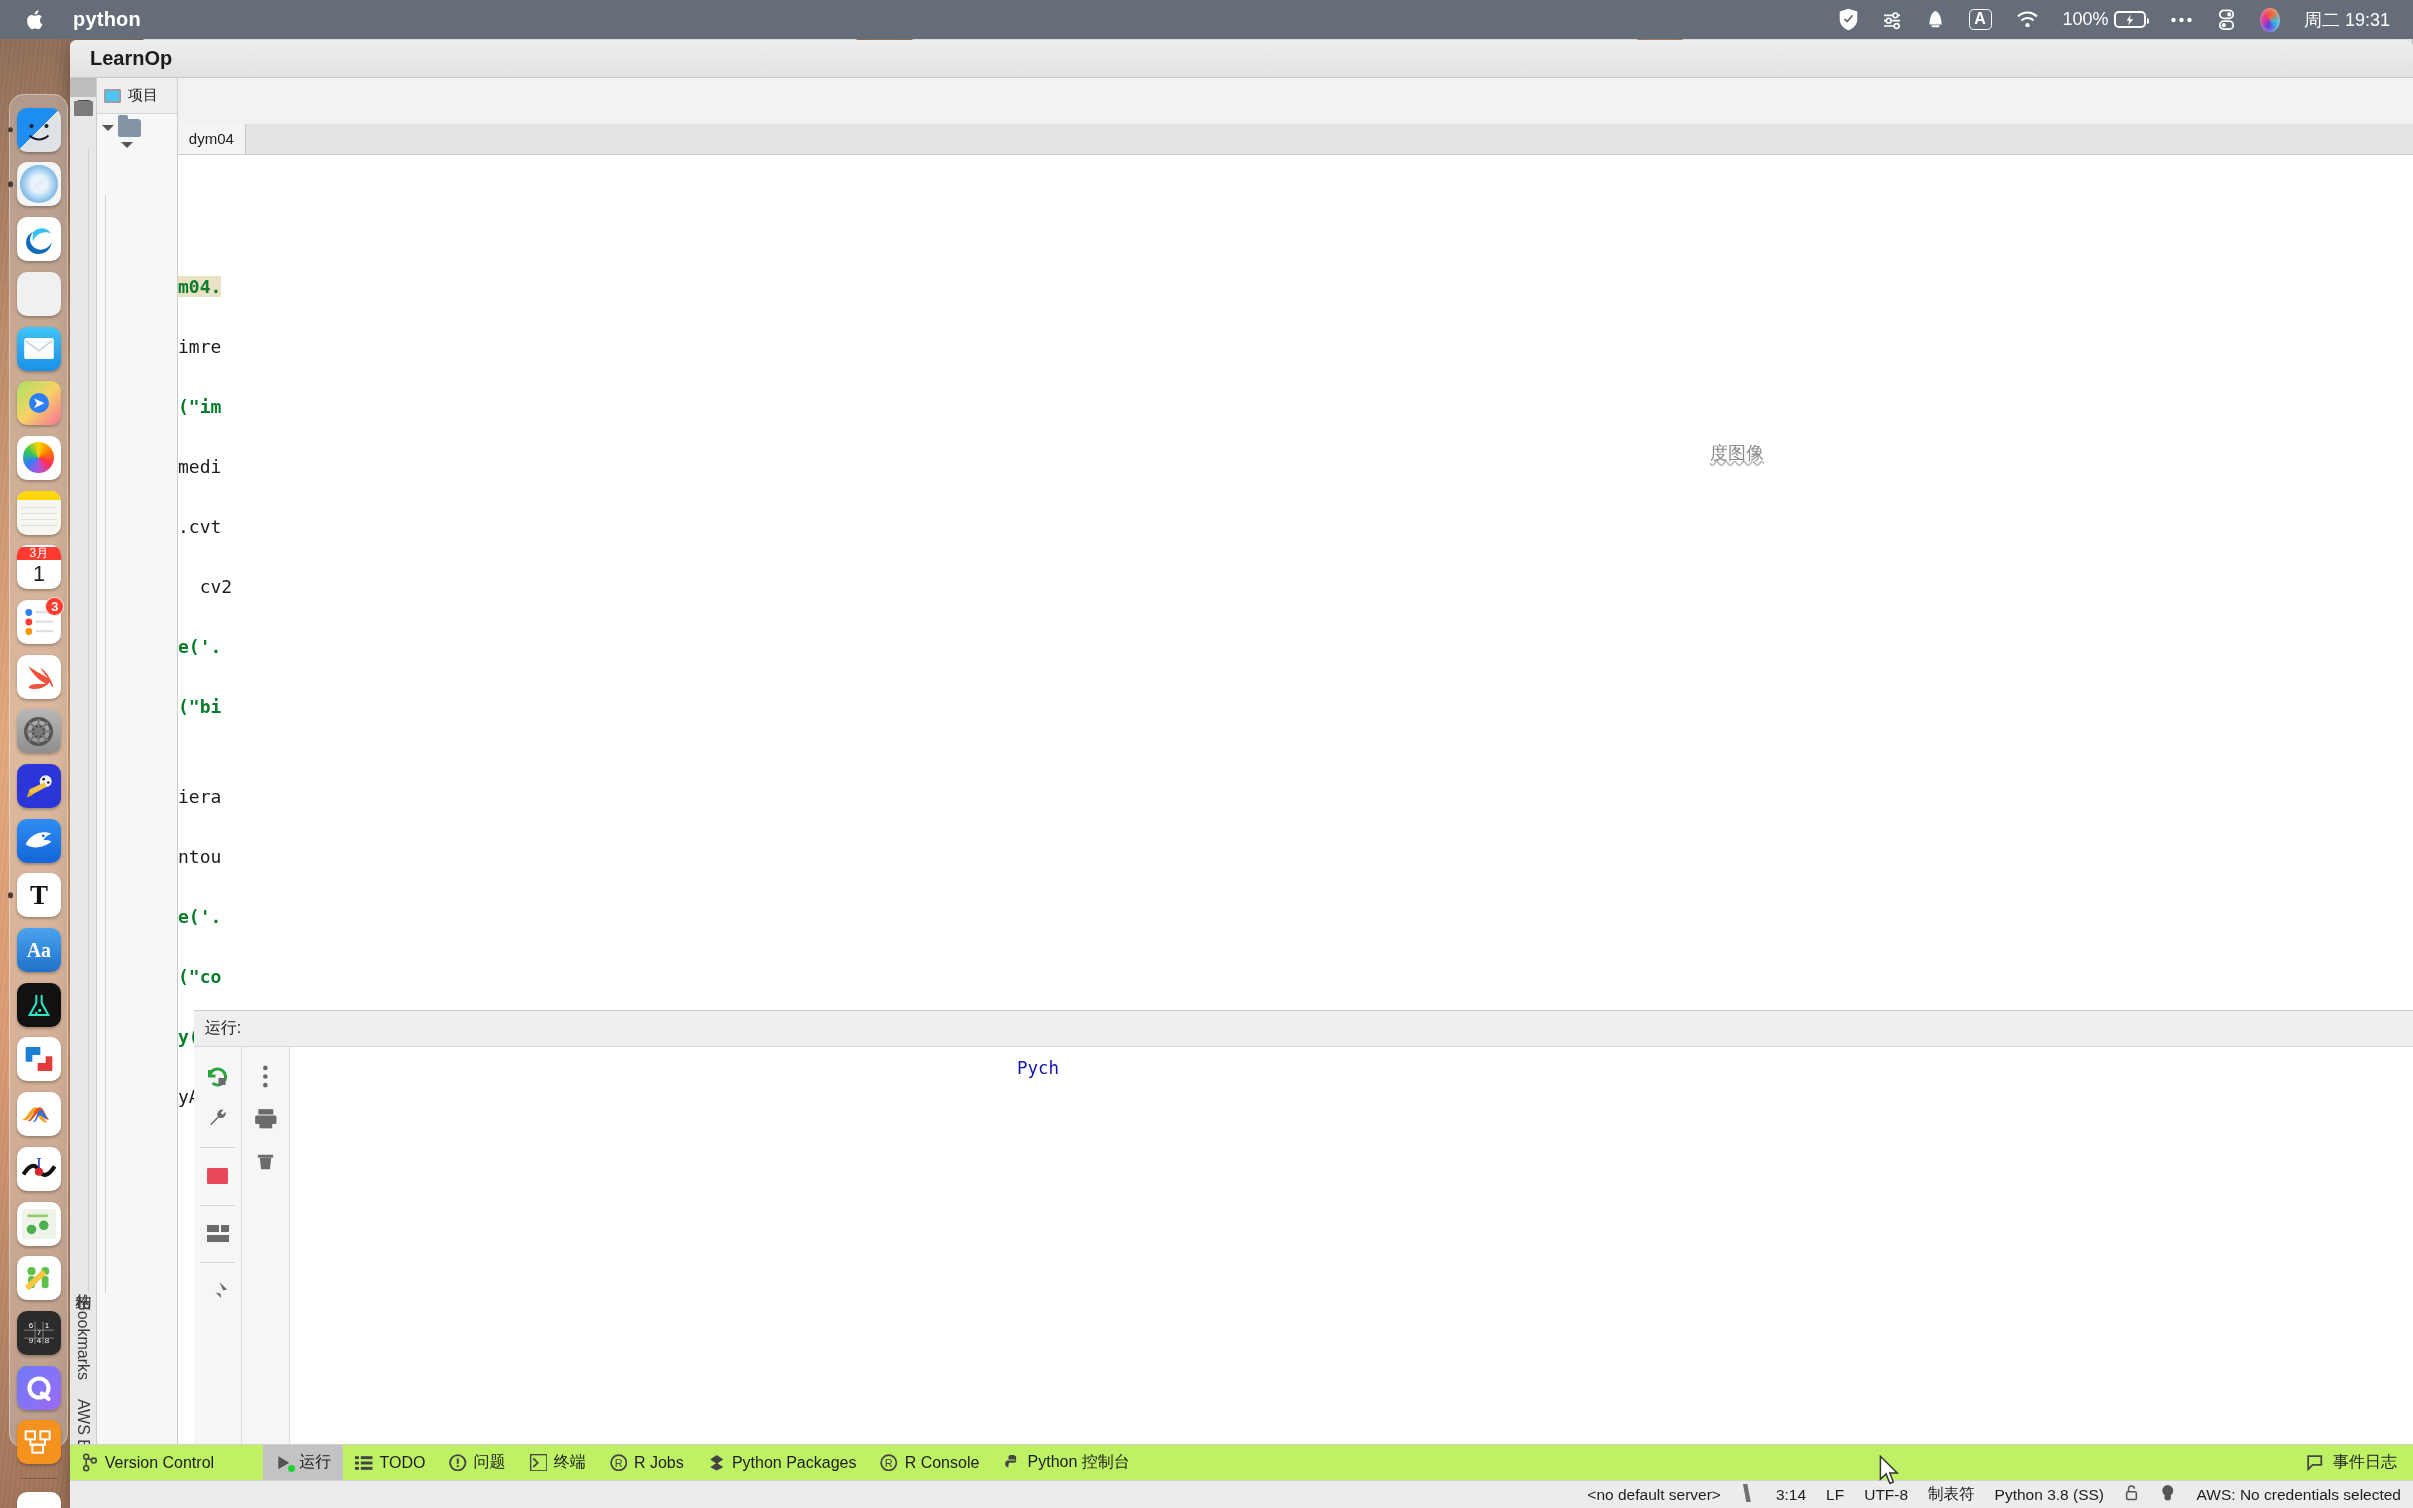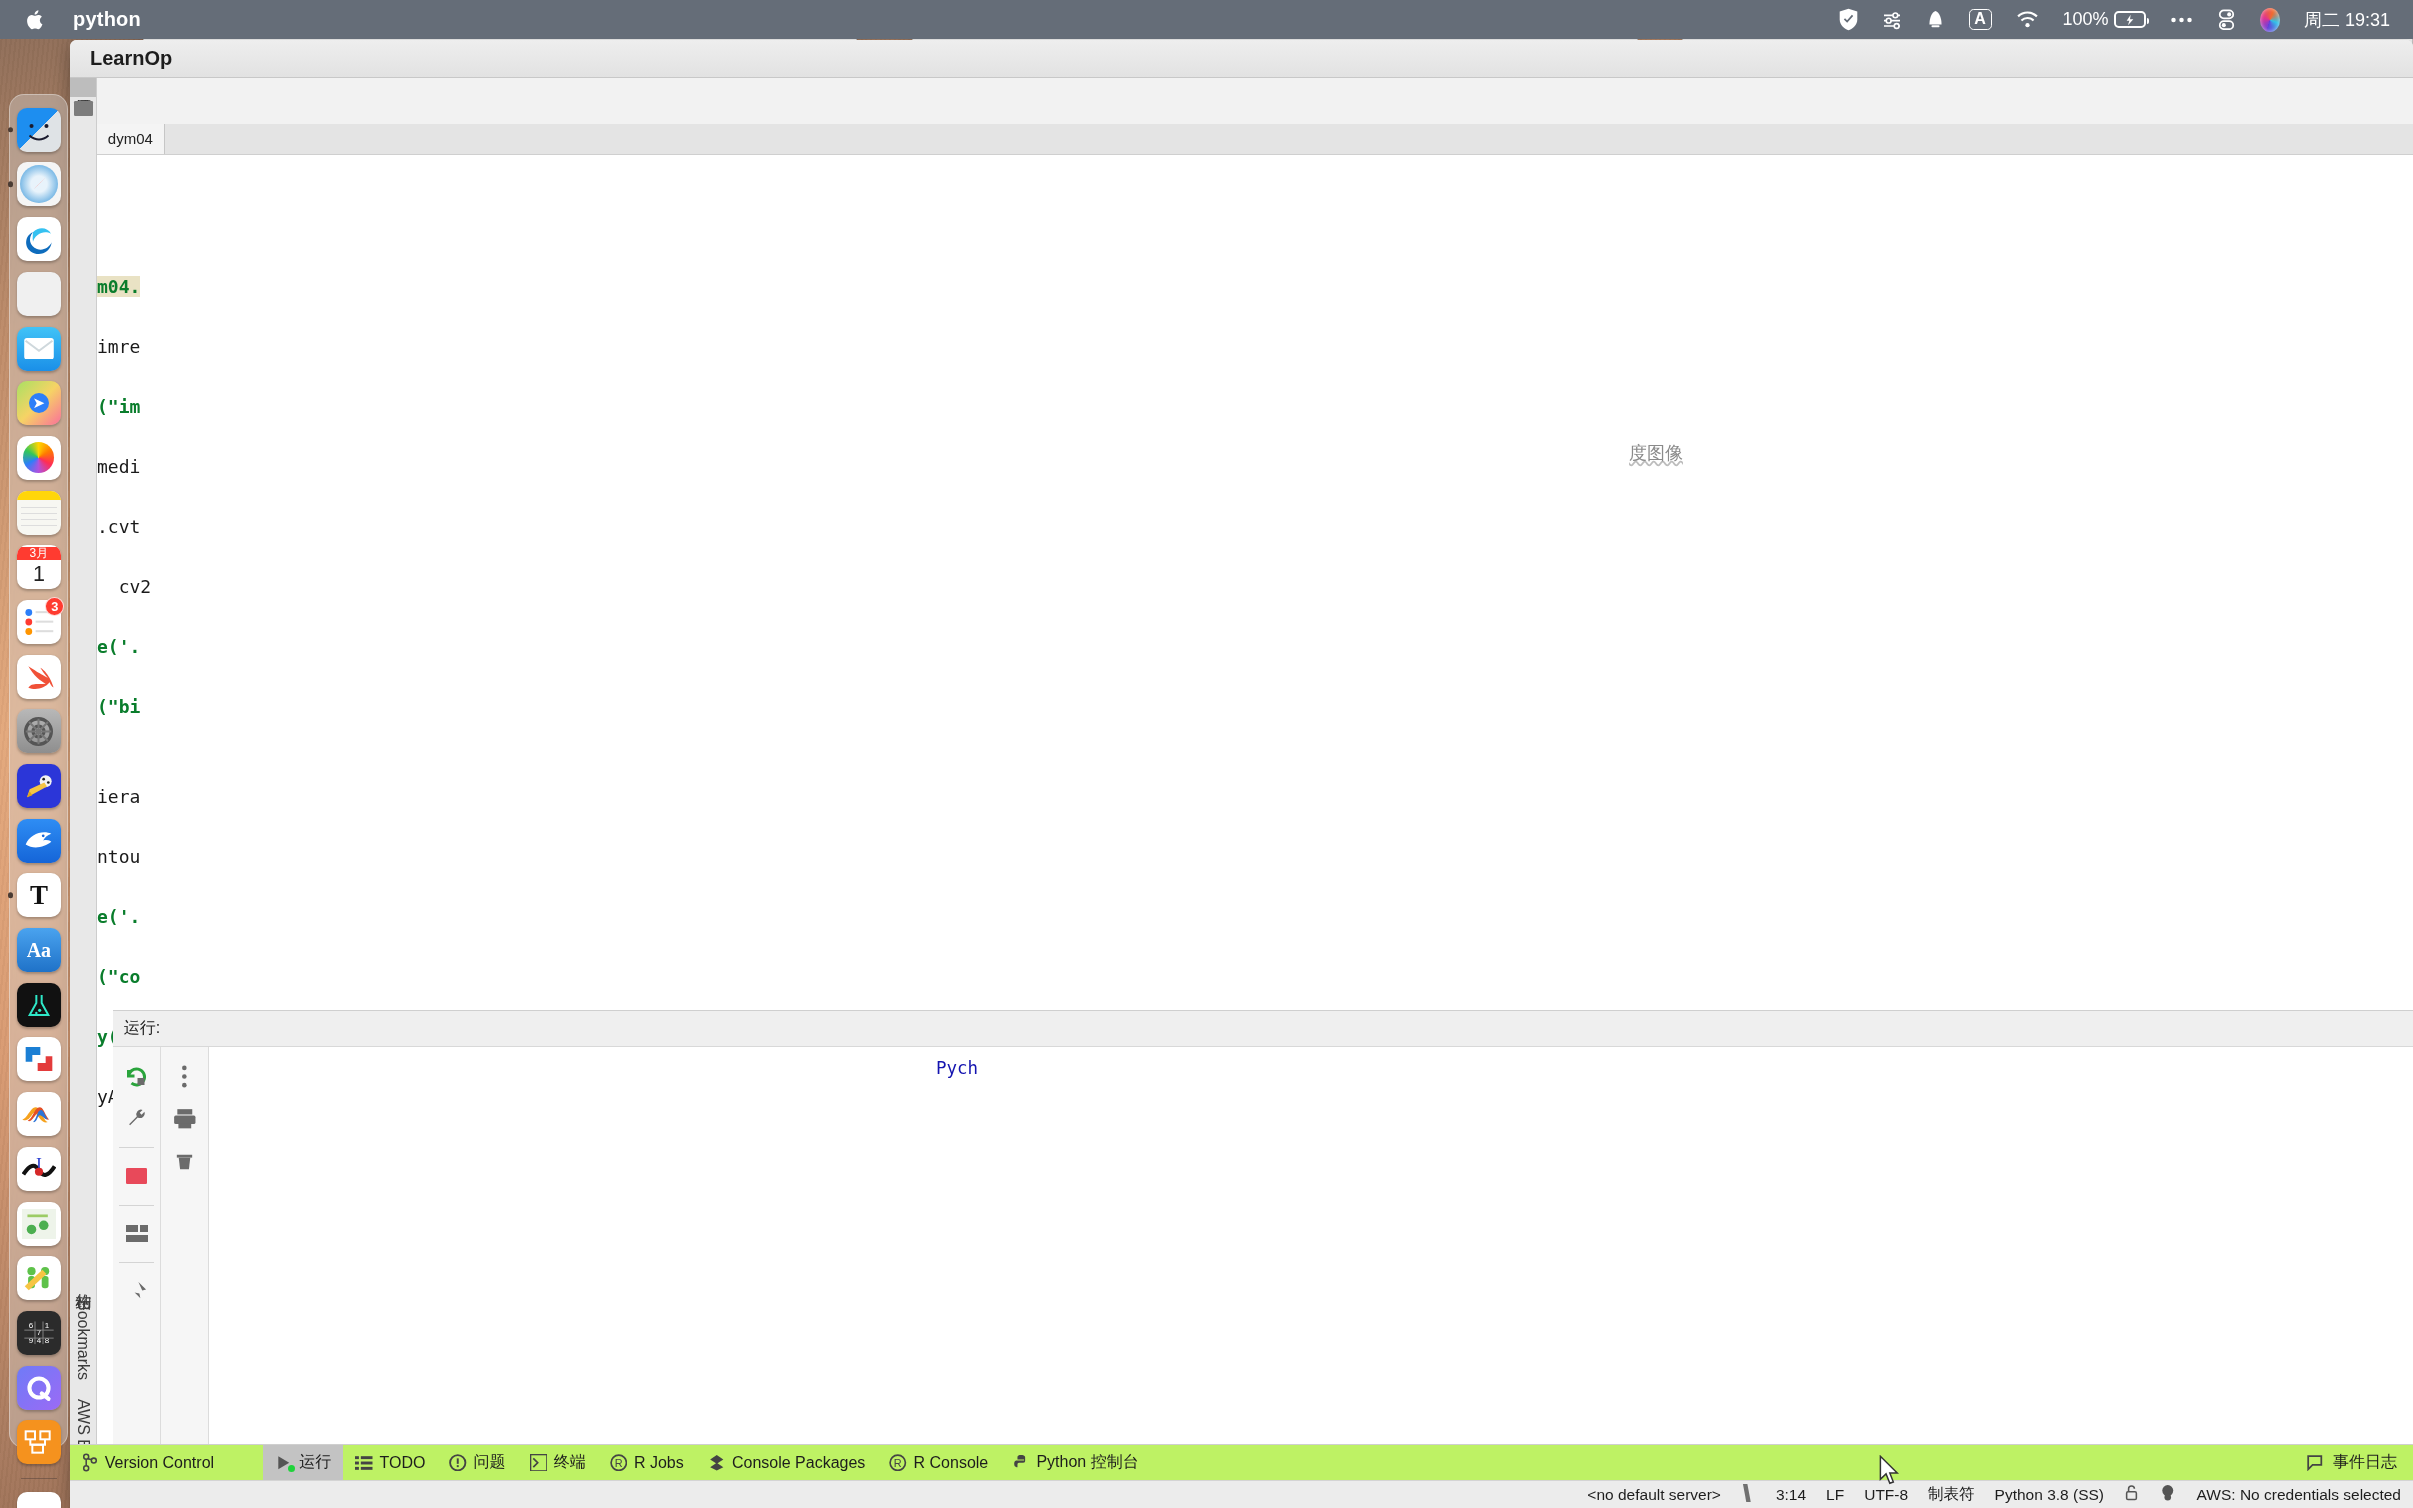--- a/index.html
+++ b/index.html
@@ -249,20 +249,35 @@
           <span>结构</span>
         </div>
         <div class="vtab">
           <span>Bookmarks</span>
         </div>
         <div class="vtab">
           <span>AWS Explorer</span>
         </div>
       </div>
 
+      <div class="proj-panel">
+        <div class="proj-head">
+          <span class="chip-blue"></span>
+          <span>项目</span>
+        </div>
+        <div class="tree-row">
+          <span class="chev"></span>
+          <span class="folder"></span>
+        </div>
+        <div class="tree-row" style="padding-left:24px">
+          <span class="chev"></span>
+        </div>
+        <div class="tree-guide" style="left:17.5px; top:108px; height:1145px;"></div>
+        <div class="tree-guide" style="left:35px; top:155px; height:1098px;"></div>
+      </div>
 
       <div class="editor-area">
         <div class="ed-tabs">
           <div class="ed-tab active">
             <span>dym04</span>
           </div>
         </div>
 
         <div class="code">
 <div style="height:30px"></div>
@@ -404,21 +419,21 @@
             <circle cx="8" cy="8" r="7" fill="none" stroke="#444" stroke-width="1.5"></circle>
             <text x="8" y="12" font-size="10" text-anchor="middle" fill="#444" font-family="Liberation Sans">R</text>
           </svg>
         <span>R Jobs</span>
       </div>
       <div class="tw-item">
         <svg width="17.5" height="17.5" viewBox="0 0 16 16">
             <path d="M8 1l6 4-6 4-6-4z" fill="#444"></path>
             <path d="M8 8l6 4-6 3-6-3z" fill="#444"></path>
           </svg>
-        <span>Console Packages</span>
+        <span>Python Packages</span>
       </div>
       <div class="tw-item">
         <svg width="17.5" height="17.5" viewBox="0 0 16 16" style="font-size:24px">
             <circle cx="8" cy="8" r="7" fill="none" stroke="#444" stroke-width="1.5"></circle>
             <text x="8" y="12" font-size="10" text-anchor="middle" fill="#444" font-family="Liberation Sans">R</text>
           </svg>
         <span>R Console</span>
       </div>
       <div class="tw-item">
         <svg width="17.5" height="17.5" viewBox="0 0 16 16">

